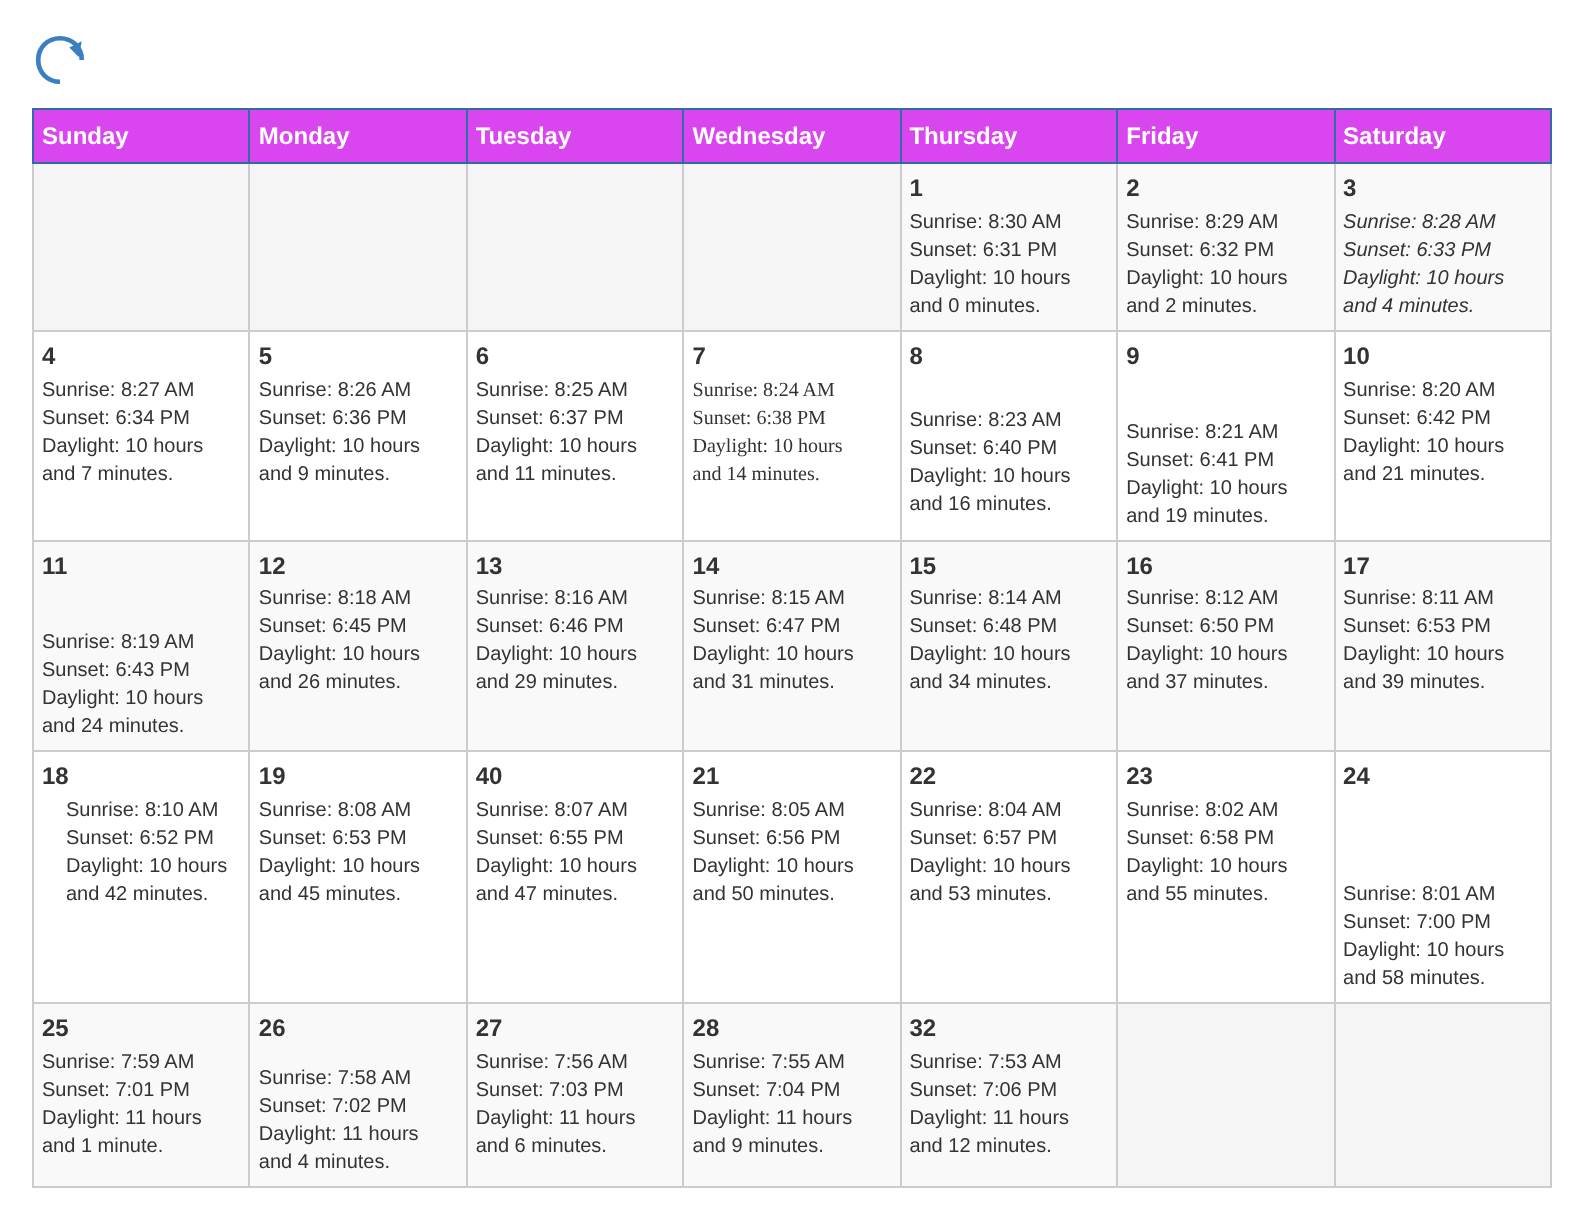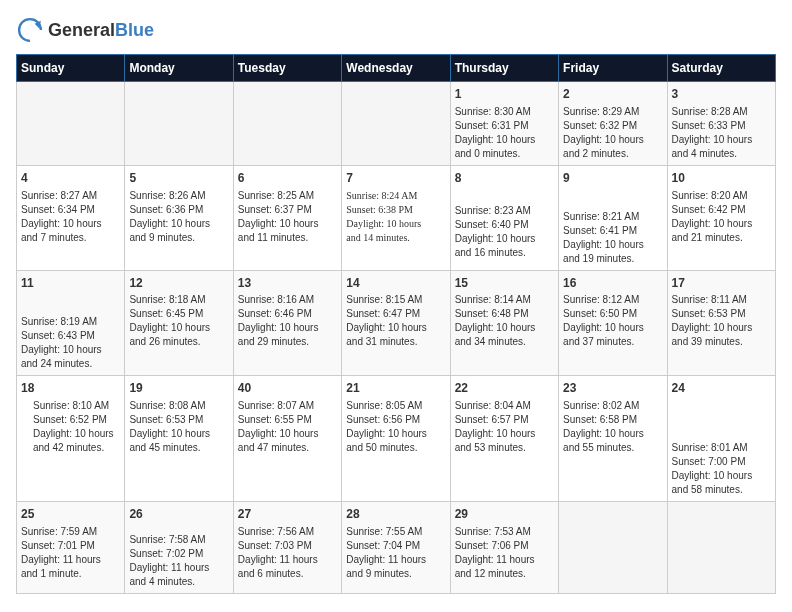--- a/index.html
+++ b/index.html
@@ -47,21 +47,21 @@
     .subtitle {
       font-size: 15px;
       color: #555;
     }
     table {
       width: 100%;
       border-collapse: collapse;
       font-size: 11px;
     }
     thead tr th {
-      background-color: #0f172a;
+      background-color: #d946ef;
       color: #fff;
       padding: 6px 4px;
       text-align: left;
       font-size: 12px;
       border: 1px solid #2e6da4;
     }
     tbody tr td {
       vertical-align: top;
       padding: 4px;
       border: 1px solid #ccc;
@@ -93,23 +93,20 @@
 </head>
 <body>
 
 <div class="header-section">
   <div class="logo">
     <svg class="logo-icon" viewBox="0 0 36 36" xmlns="http://www.w3.org/2000/svg">
       <path d="M18 4 C10 4 4 10 4 18 C4 26 10 32 18 32" stroke="#3a7fc1" stroke-width="3" fill="none"></path>
       <path d="M18 4 C26 4 32 10 32 18" stroke="#3a7fc1" stroke-width="3" fill="none"></path>
       <path d="M24 10 L32 6 L30 16 Z" fill="#3a7fc1"></path>
     </svg>
-    <div>
-      <span class="logo-text-general">General</span><span class="logo-text-blue">Blue</span>
-    </div>
   </div>
   <div class="title-section">
     <div class="main-title"></div>
     <div class="subtitle"></div>
   </div>
 </div>
 
 <table>
   <thead>
     <tr>
@@ -137,21 +134,21 @@
         </td>
         <td>
           <span class="day-number">2</span>
           <div class="day-info" style="white-space: pre-line;">Sunrise: 8:29 AM
 Sunset: 6:32 PM
 Daylight: 10 hours
 and 2 minutes.</div>
         </td>
         <td>
           <span class="day-number">3</span>
-          <div class="day-info" style="white-space: pre-line;">Sunrise: 8:28 AM
+          <div class="day-info" style="white-space: pre-line; font-style: italic;">Sunrise: 8:28 AM
 Sunset: 6:33 PM
 Daylight: 10 hours
 and 4 minutes.</div>
         </td>
       </tr>
       <tr>
         <td>
           <span class="day-number">4</span>
           <div class="day-info" style="white-space: pre-line;">Sunrise: 8:27 AM
 Sunset: 6:34 PM
@@ -326,21 +323,21 @@
 and 6 minutes.</div>
         </td>
         <td>
           <span class="day-number">28</span>
           <div class="day-info" style="white-space: pre-line;">Sunrise: 7:55 AM
 Sunset: 7:04 PM
 Daylight: 11 hours
 and 9 minutes.</div>
         </td>
         <td>
-          <span class="day-number">29</span>
+          <span class="day-number">32</span>
           <div class="day-info" style="white-space: pre-line;">Sunrise: 7:53 AM
 Sunset: 7:06 PM
 Daylight: 11 hours
 and 12 minutes.</div>
         </td>
         <td class="empty-cell"></td>
         <td class="empty-cell"></td>
       </tr>
     </tbody>
 </table>

